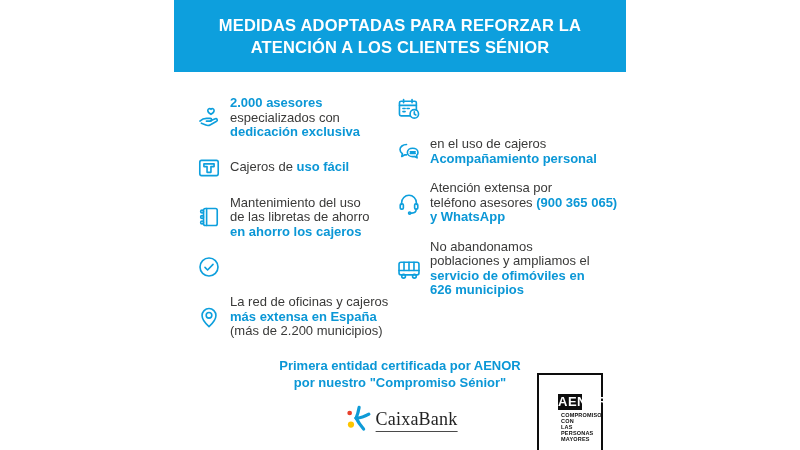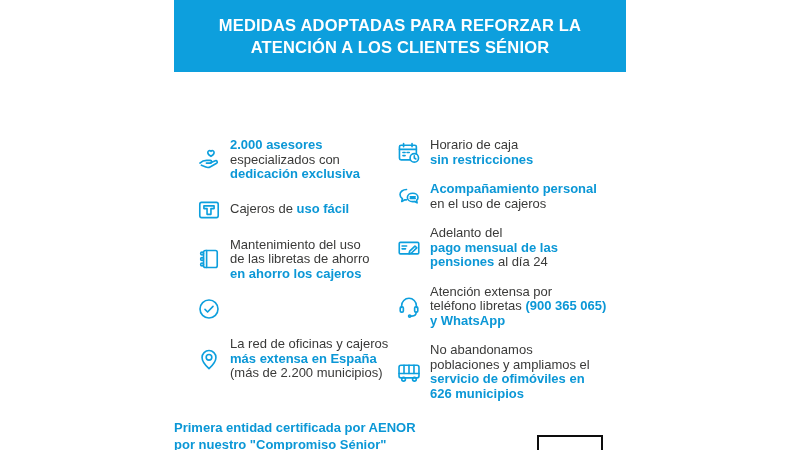--- a/index.html
+++ b/index.html
@@ -9,32 +9,32 @@
   .canvas { position:relative; width:800px; height:450px; background:#ffffff; }
   .poster { position:absolute; left:174px; top:0; width:452px; height:450px; }
 
   .banner {
     height:72px; background:#0d9fdd; color:#ffffff;
     display:flex; flex-direction:column; justify-content:center;
     text-align:center; font-weight:bold; font-size:16.5px; line-height:22px;
     letter-spacing:0.2px;
   }
 
-  .cols { display:flex; padding:24px 0 0 22px;margin-top:42px; }
+  .cols { display:flex; padding:24px 0 0 22px; }
   .col-left  { width:200px; display:flex; flex-direction:column; gap:15px; }
   .col-right { width:226px; display:flex; flex-direction:column; gap:15px; }
 
   .item { display:flex; align-items:center; gap:8px; }
   .icon { flex:0 0 26px; width:26px; height:26px; display:flex; align-items:center; justify-content:center; }
   .icon svg { width:26px; height:26px; stroke:#0d9fdd; fill:none; stroke-width:1.5; stroke-linecap:round; stroke-linejoin:round; }
   .text { font-size:13px; line-height:14.5px; color:#3a3a39; }
   .seg.blue { color:#0b97d6; font-weight:bold; }
 
   .footer { position:relative; margin-top:18px; }
-  .cert { text-align:left; color:#0b97d6; font-weight:bold; font-size:13px; line-height:17px; }
+  .cert { text-align:center; color:#0b97d6; font-weight:bold; font-size:13px; line-height:17px; }
 
   .logos { position:relative; height:64px; margin-top:7px; }
   .caixabank { position:absolute; left:50%; transform:translateX(-50%); top:6px; display:flex; align-items:center; gap:3px; }
   .star svg { width:30px; height:30px; }
   .wordmark { font-family:"Liberation Serif", serif; font-size:18px; color:#232323; border-bottom:1px solid #4a4a4a; padding-bottom:1px; letter-spacing:0.2px; }
 
   .aenor {
     position:absolute; right:23px; top:-25px; width:66px;
     background:#ffffff; border:2.5px solid #0d0d0d; padding:19px;
   }
@@ -125,65 +125,47 @@
           <div class="item">
             <span class="icon">
               <svg viewBox="0 0 24 24">
                 <rect x="3.2" y="4.8" width="15.6" height="13.6" rx="1.5"></rect>
                 <path d="M7 3.2 v3 M14.8 3.2 v3 M3.2 8.6 h15.6"></path>
                 <path d="M6.4 11.5 h2 M10.2 11.5 h2 M6.4 14.4 h2"></path>
                 <circle cx="16.9" cy="16.5" r="3.9" fill="#ffffff"></circle>
                 <path d="M16.9 14.7 v1.9 l1.4 .9"></path>
               </svg>
             </span>
-            <div class="text">
-              <div class="line"><span class="seg">Horario de caja</span></div>
-              <div class="line"><span class="seg blue">sin restricciones</span></div>
-            </div>
           </div>
           <div class="item">
             <span class="icon">
               <svg viewBox="0 0 24 24">
                 <path d="M9.7 5.1 C6.4 5.1 3.7 7.2 3.7 9.8 c0 1.5 .9 2.9 2.2 3.8 L5.3 16.2 l2.9-1.7 c.5 .1 1 .15 1.5 .15"></path>
                 <path d="M20.3 12.4 c0-2.2-2.2-3.9-4.9-3.9 s-4.9 1.7-4.9 3.9 2.2 3.9 4.9 3.9 c.6 0 1.2-.08 1.7-.22 l2.4 1.3-.5-2.2 c.8-.72 1.3-1.66 1.3-2.77 z"></path>
                 <path d="M13.2 11.8 h4.5 M13.2 13.3 h4.5"></path>
               </svg>
             </span>
             <div class="text">
+              <div class="line"><span class="seg">en el uso de cajeros</span></div>
               <div class="line"><span class="seg blue">Acompañamiento personal</span></div>
-              <div class="line"><span class="seg">en el uso de cajeros</span></div>
-            </div>
-          </div>
-          <div class="item">
-            <span class="icon">
-              <svg viewBox="0 0 24 24">
-                <rect x="3" y="6.8" width="18" height="10.6" rx="1.1"></rect>
-                <path d="M5.6 10.2 h4.2 M5.6 12.8 h3.2"></path>
-                <path d="M12.6 14.9 l4.9-4.7 1.7 1.7 -4.9 4.7 -2.3 .6 z"></path>
-              </svg>
-            </span>
-            <div class="text">
-              <div class="line"><span class="seg">Adelanto del</span></div>
-              <div class="line"><span class="seg blue">pago mensual de las</span></div>
-              <div class="line"><span class="seg blue">pensiones</span><span class="seg"> al día 24</span></div>
             </div>
           </div>
           <div class="item">
             <span class="icon">
               <svg viewBox="0 0 24 24">
                 <path d="M5.2 13.4 v-1.7 a6.8 6.8 0 0 1 13.6 0 v1.7"></path>
                 <rect x="3.9" y="12.7" width="2.9" height="5" rx="1.2"></rect>
                 <rect x="17.2" y="12.7" width="2.9" height="5" rx="1.2"></rect>
                 <path d="M18.6 17.7 v.4 c0 1.9-1.8 3.2-4 3.2 h-1.2"></path>
                 <circle cx="12.6" cy="21.3" r="1"></circle>
               </svg>
             </span>
             <div class="text">
               <div class="line"><span class="seg">Atención extensa por</span></div>
-              <div class="line"><span class="seg">teléfono libretas </span><span class="seg blue">(900 365 065)</span></div>
+              <div class="line"><span class="seg">teléfono asesores </span><span class="seg blue">(900 365 065)</span></div>
               <div class="line"><span class="seg blue">y WhatsApp</span></div>
             </div>
           </div>
           <div class="item">
             <span class="icon">
               <svg viewBox="0 0 24 24">
                 <rect x="2.8" y="5.8" width="18.4" height="11.6" rx="1.8"></rect>
                 <path d="M2.8 13.4 h18.4"></path>
                 <path d="M7.4 5.8 v7.6 M12 5.8 v7.6 M16.6 5.8 v7.6"></path>
                 <circle cx="7" cy="18.7" r="1.7"></circle>

